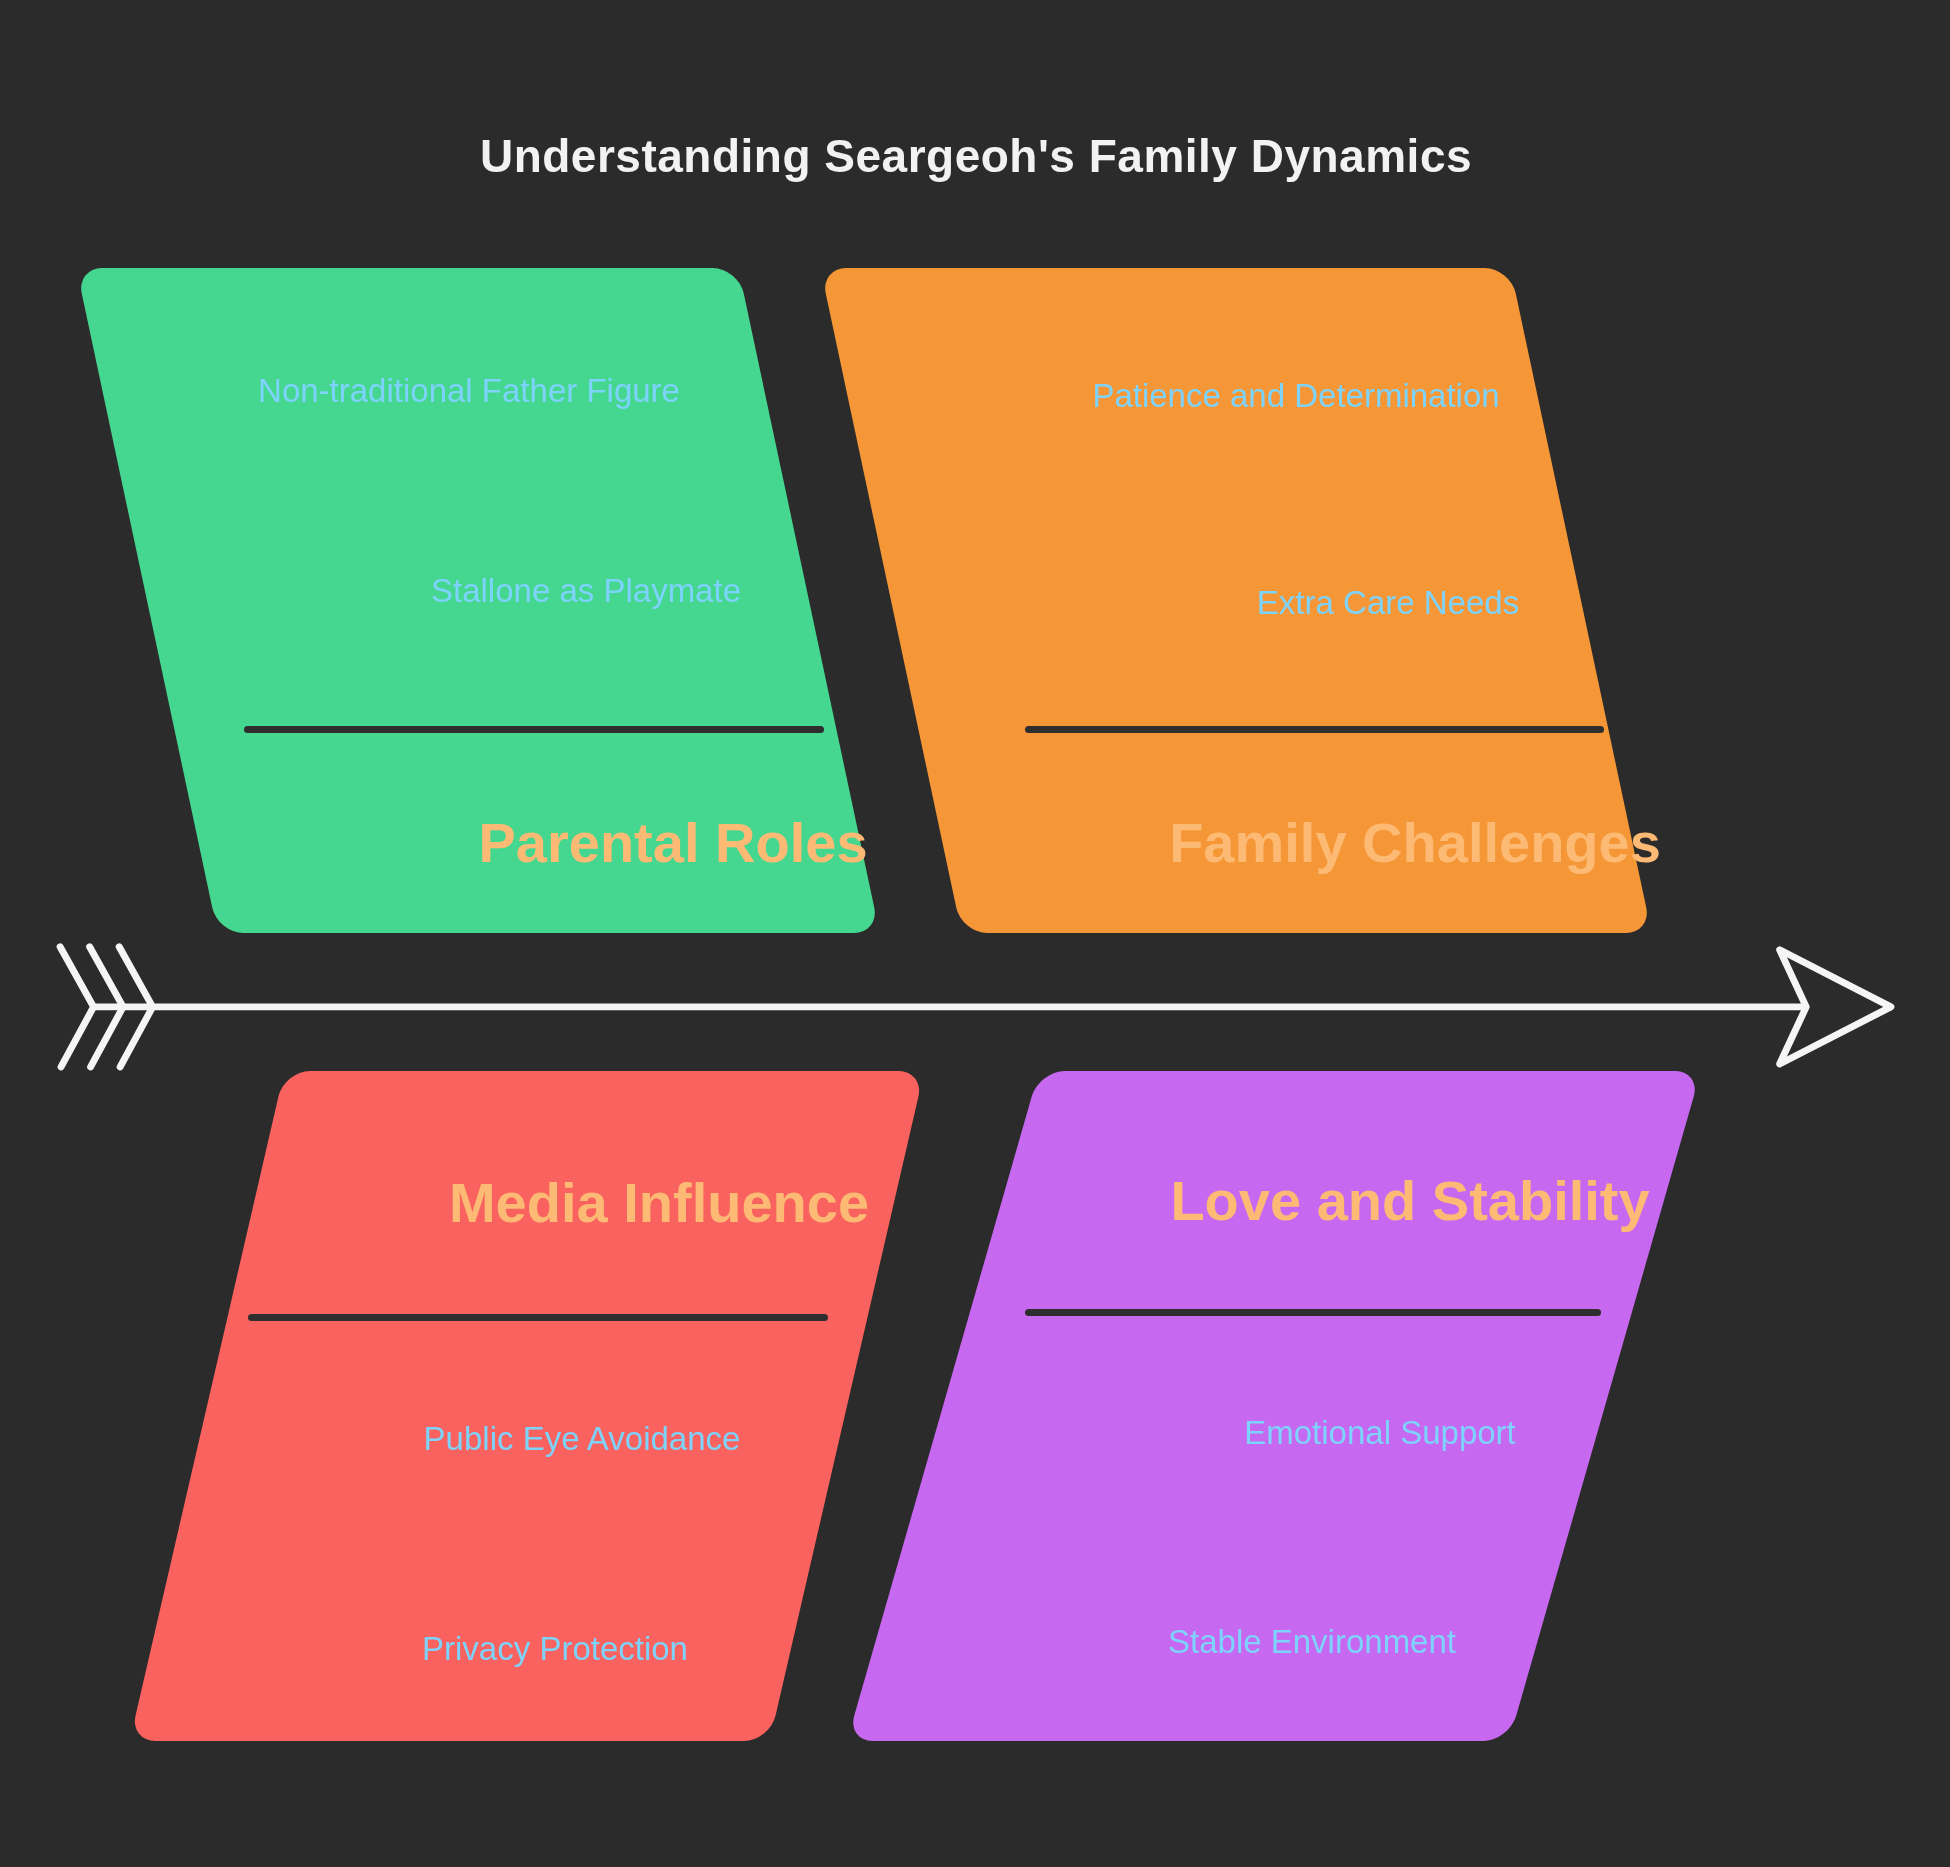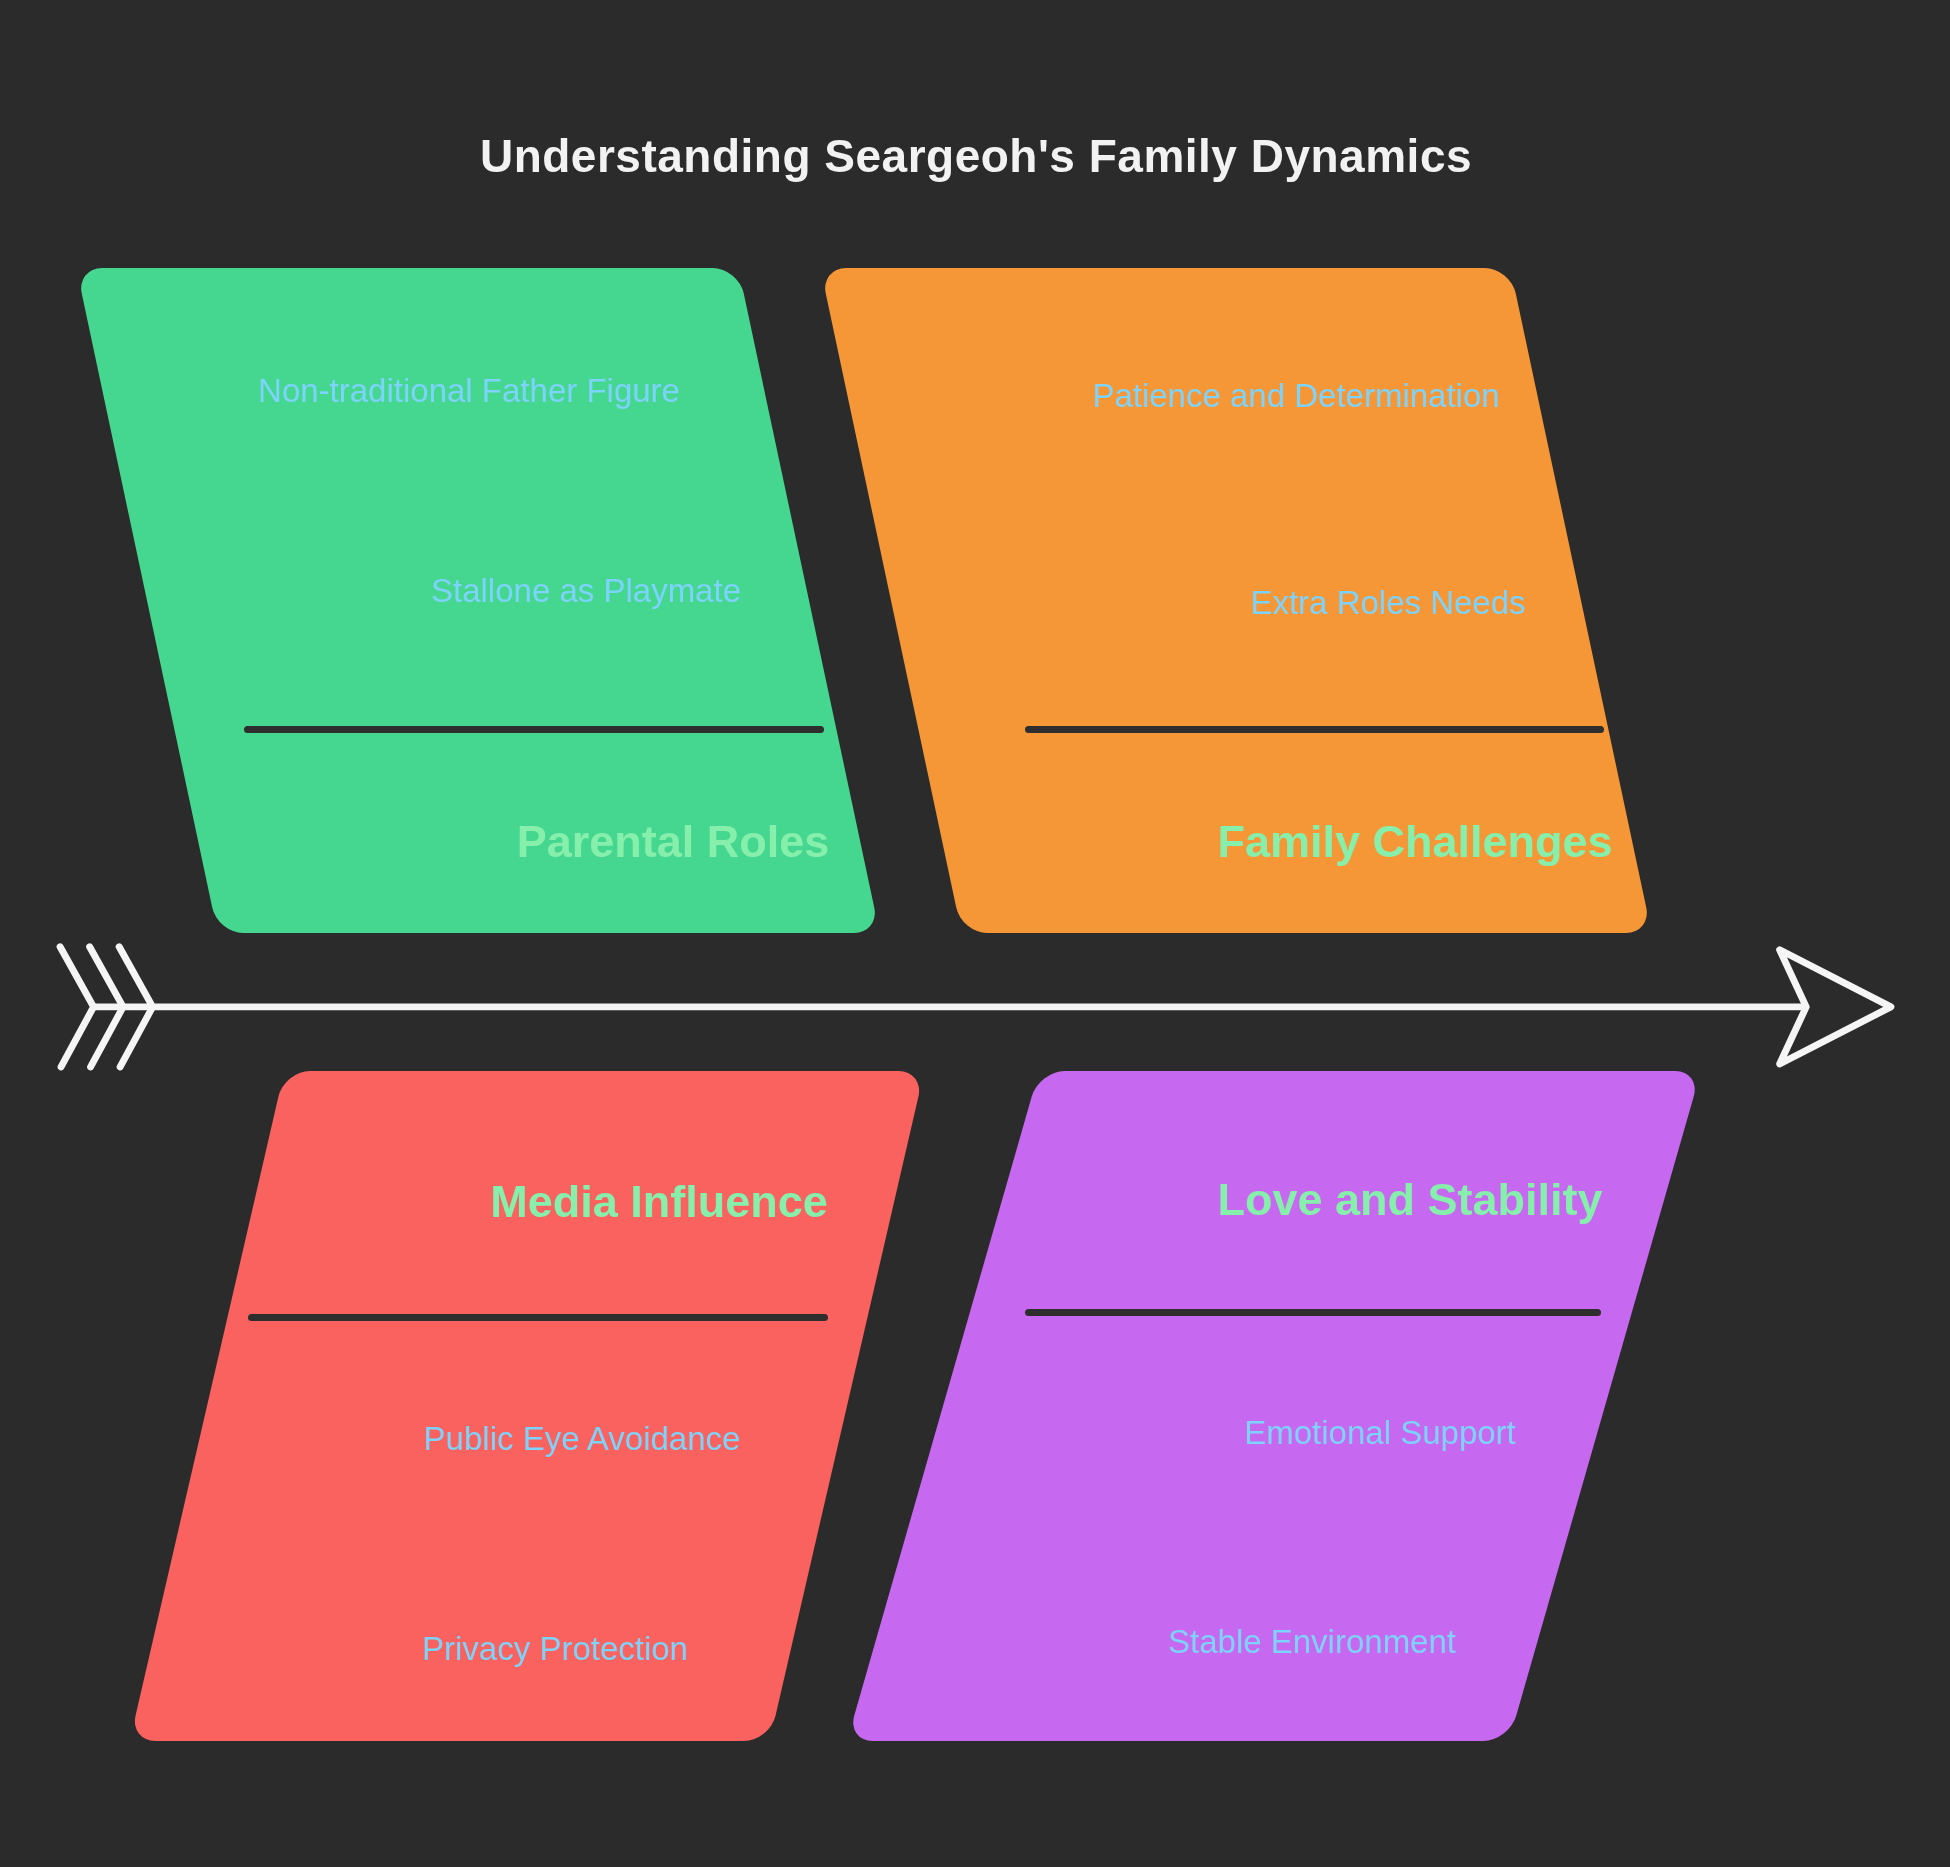--- a/index.html
+++ b/index.html
@@ -35,21 +35,21 @@
   #box-red    { left: 207px; top: 1071px; width: 640px; height: 670px; transform: skewX(-13deg); }
   #box-purple { left: 943px; top: 1071px; width: 662px; height: 670px; transform: skewX(-16deg); }
 
   .qtext {
     position: absolute;
     transform: translate(-50%, -50%);
     white-space: nowrap;
     color: #333333;
   }
   .item    { font-size: 33px; font-weight: 400; color: #7dd3fc; }
-  .heading { font-size: 45px; font-weight: 700; color: #86efac; }
+  .heading { font-size: 56px; font-weight: 700; color: #fdba74; }
 
   .underline {
     position: absolute;
     height: 6.9px;
     border-radius: 3.9px;
     background: #2e2e2e;
   }
 
   
   #g-item1 { left: 469px;  top: 391px;  }
@@ -100,21 +100,21 @@
     <path d="M91 961 L125 1022 L92 1083"></path>
     <path d="M121 961 L155 1022 L122 1083"></path>
   </svg>
 
   <div class="qtext item" id="g-item1">Non-traditional Father Figure</div>
   <div class="qtext item" id="g-item2">Stallone as Playmate</div>
   <div class="underline" id="g-line"></div>
   <div class="qtext heading" id="g-head">Parental Roles</div>
 
   <div class="qtext item" id="o-item1">Patience and Determination</div>
-  <div class="qtext item" id="o-item2">Extra Roles Needs</div>
+  <div class="qtext item" id="o-item2">Extra Care Needs</div>
   <div class="underline" id="o-line"></div>
   <div class="qtext heading" id="o-head">Family Challenges</div>
 
   <div class="qtext heading" id="r-head">Media Influence</div>
   <div class="underline" id="r-line"></div>
   <div class="qtext item" id="r-item1">Public Eye Avoidance</div>
   <div class="qtext item" id="r-item2">Privacy Protection</div>
 
   <div class="qtext heading" id="p-head">Love and Stability</div>
   <div class="underline" id="p-line"></div>

